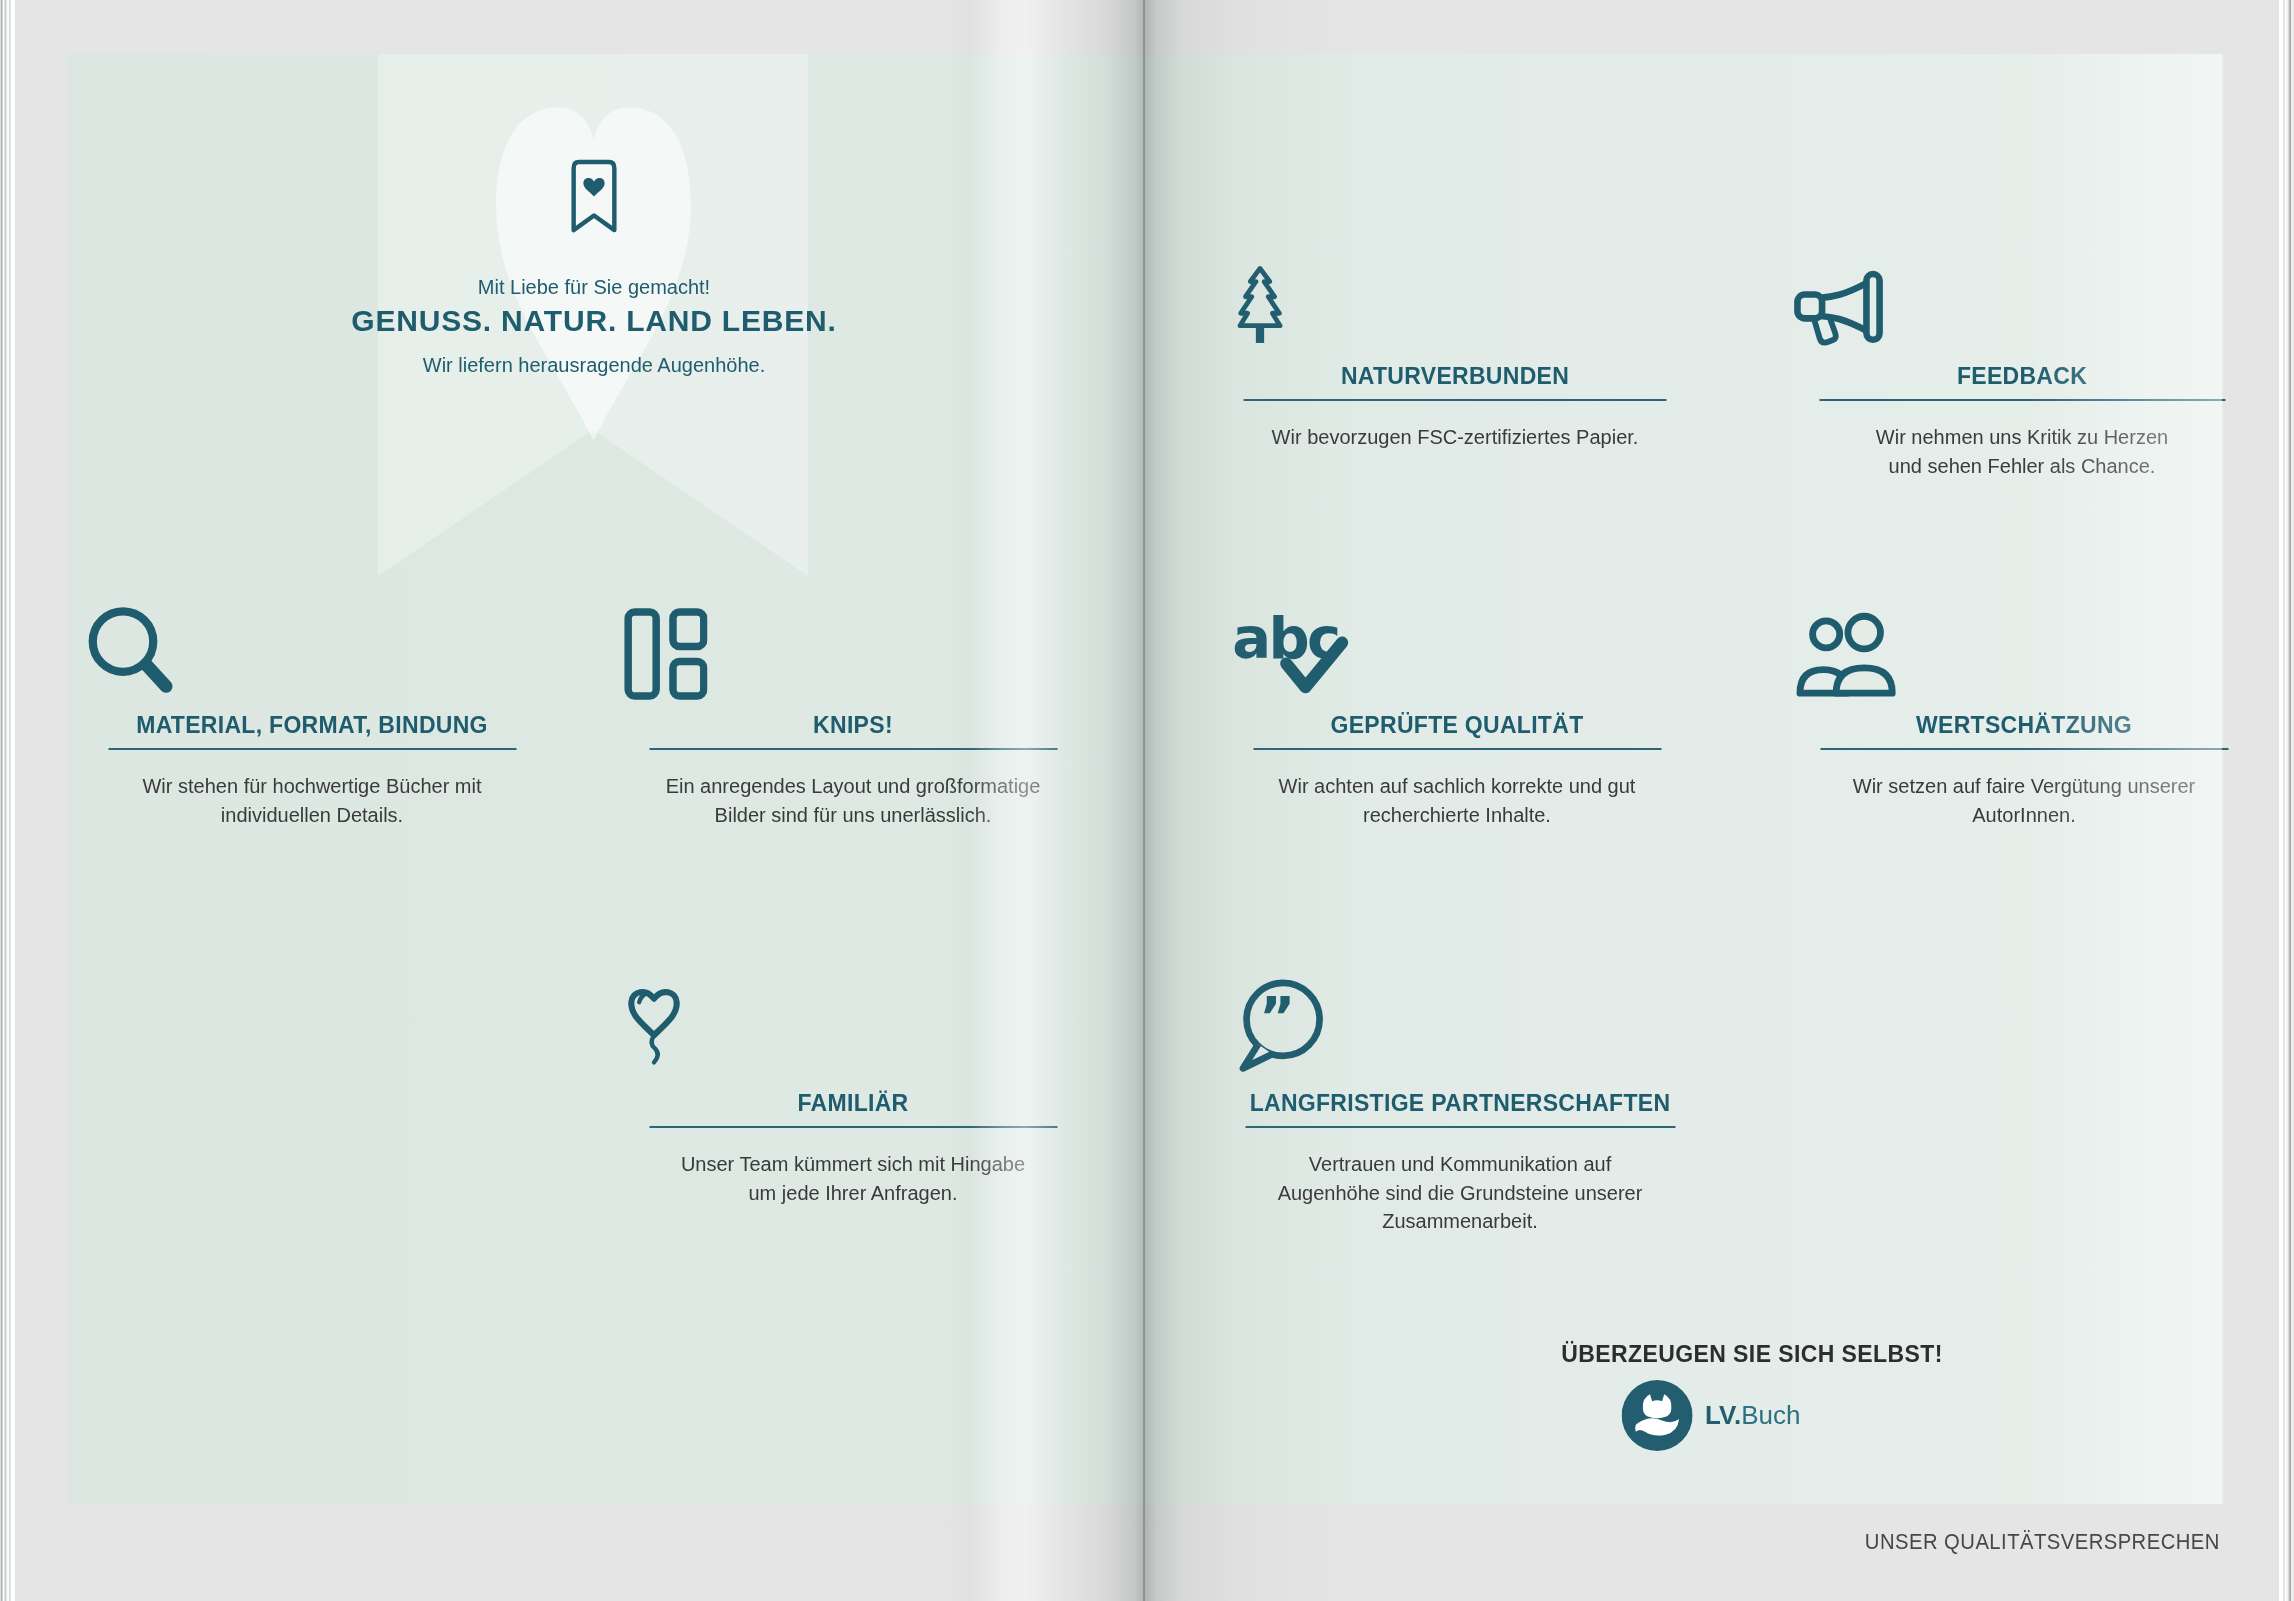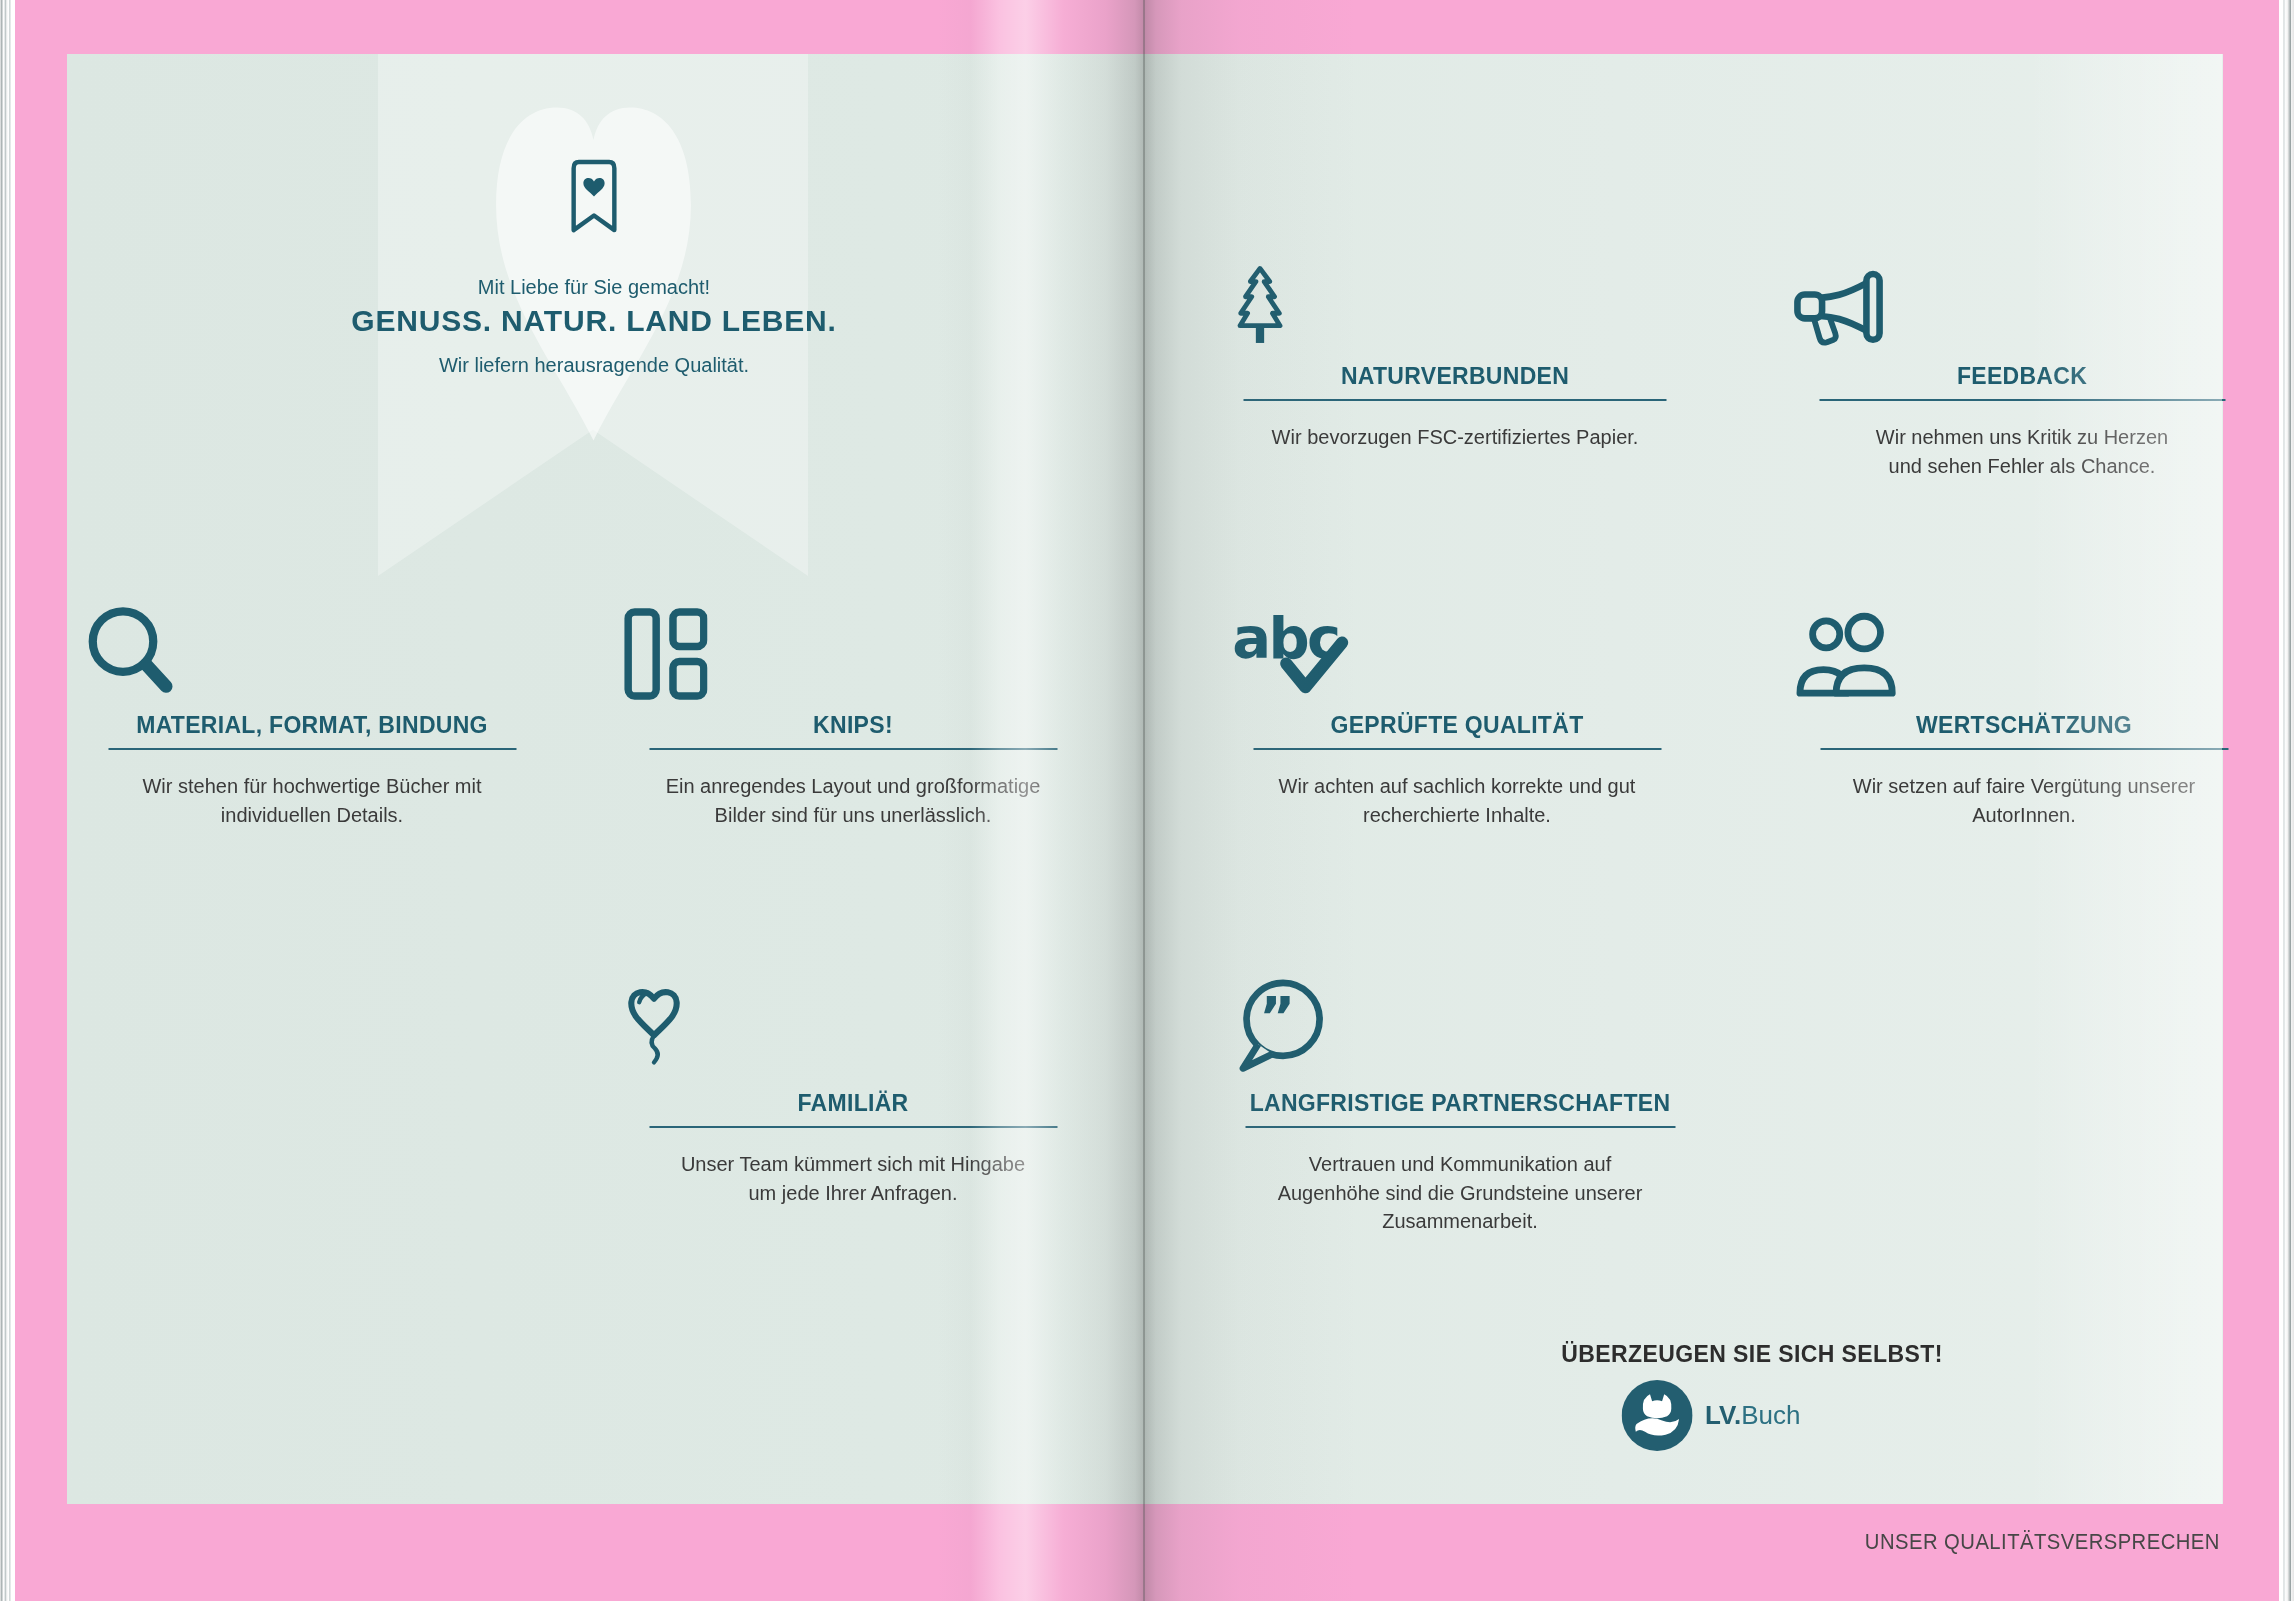--- a/index.html
+++ b/index.html
@@ -2,21 +2,21 @@
 <html><head>
 <meta charset="utf-8">
 <style>
   html,body{margin:0;padding:0;}
   body{
     width:2294px;height:1601px;position:relative;overflow:hidden;
     background:#ffffff;
     font-family:"Liberation Sans",sans-serif;
   }
   
-  .spread{position:absolute;inset:0;background:#f9a8d4;}
+  .spread{position:absolute;inset:0;background:#e5e5e5;}
   .edge-left{
     position:absolute;left:0;top:0;width:15.3px;height:100%;
     background:linear-gradient(90deg,#f2f2f2 0,#9aa4a5 1.9px,#f6f6f6 2.9px,#ffffff 3.8px,#b9c2c3 5.7px,#f4f4f4 6.7px,#ffffff 8.6px,#cdd4d5 9.6px,#ffffff 11.5px,#ffffff 15.3px);
   }
   .edge-right{
     position:absolute;right:0;top:0;width:15.3px;height:100%;
     background:linear-gradient(90deg,#ffffff 0,#ffffff 3.8px,#d4dadb 4.8px,#ffffff 6.7px,#f1f1f1 8.6px,#9aa4a5 11.5px,#f3f3f3 12.4px,#e3e3e3 15.3px);
   }
   .mint{
     position:absolute;left:67px;top:54px;width:2156px;height:1450px;
@@ -94,21 +94,21 @@
 
   <div class="hero">
     <div style="display:flex;justify-content:center;">
       <svg width="46" height="75" viewBox="0 0 52 84">
         <path d="M9 3 H43 Q49 3 49 10 V80 L26 63.5 L3 80 V10 Q3 3 9 3 Z" fill="none" stroke="#1e5c6e" stroke-width="5" stroke-linejoin="round"></path>
         <path d="M26 25 C23 19 14 20 14 27 C14 33 21 36 26 42 C31 36 38 33 38 27 C38 20 29 19 26 25 Z" fill="#1e5c6e"></path>
       </svg>
     </div>
     <div class="tagline">Mit Liebe für Sie gemacht!</div>
     <div class="title">GENUSS. NATUR. LAND LEBEN.</div>
-    <div class="subtitle">Wir liefern herausragende Qualität.</div>
+    <div class="subtitle">Wir liefern herausragende Augenhöhe.</div>
   </div>
 
   <div class="section" style="left:312px;top:586px;">
     <div class="icon-box">
       <svg width="92" height="99" viewBox="0 0 100 108">
         <circle cx="44" cy="42" r="33" fill="none" stroke="#1e5c6e" stroke-width="9"></circle>
         <line x1="69" y1="67" x2="91" y2="91" stroke="#1e5c6e" stroke-width="14" stroke-linecap="round"></line>
       </svg>
     </div>
     <div class="heading">MATERIAL, FORMAT, BINDUNG</div>

